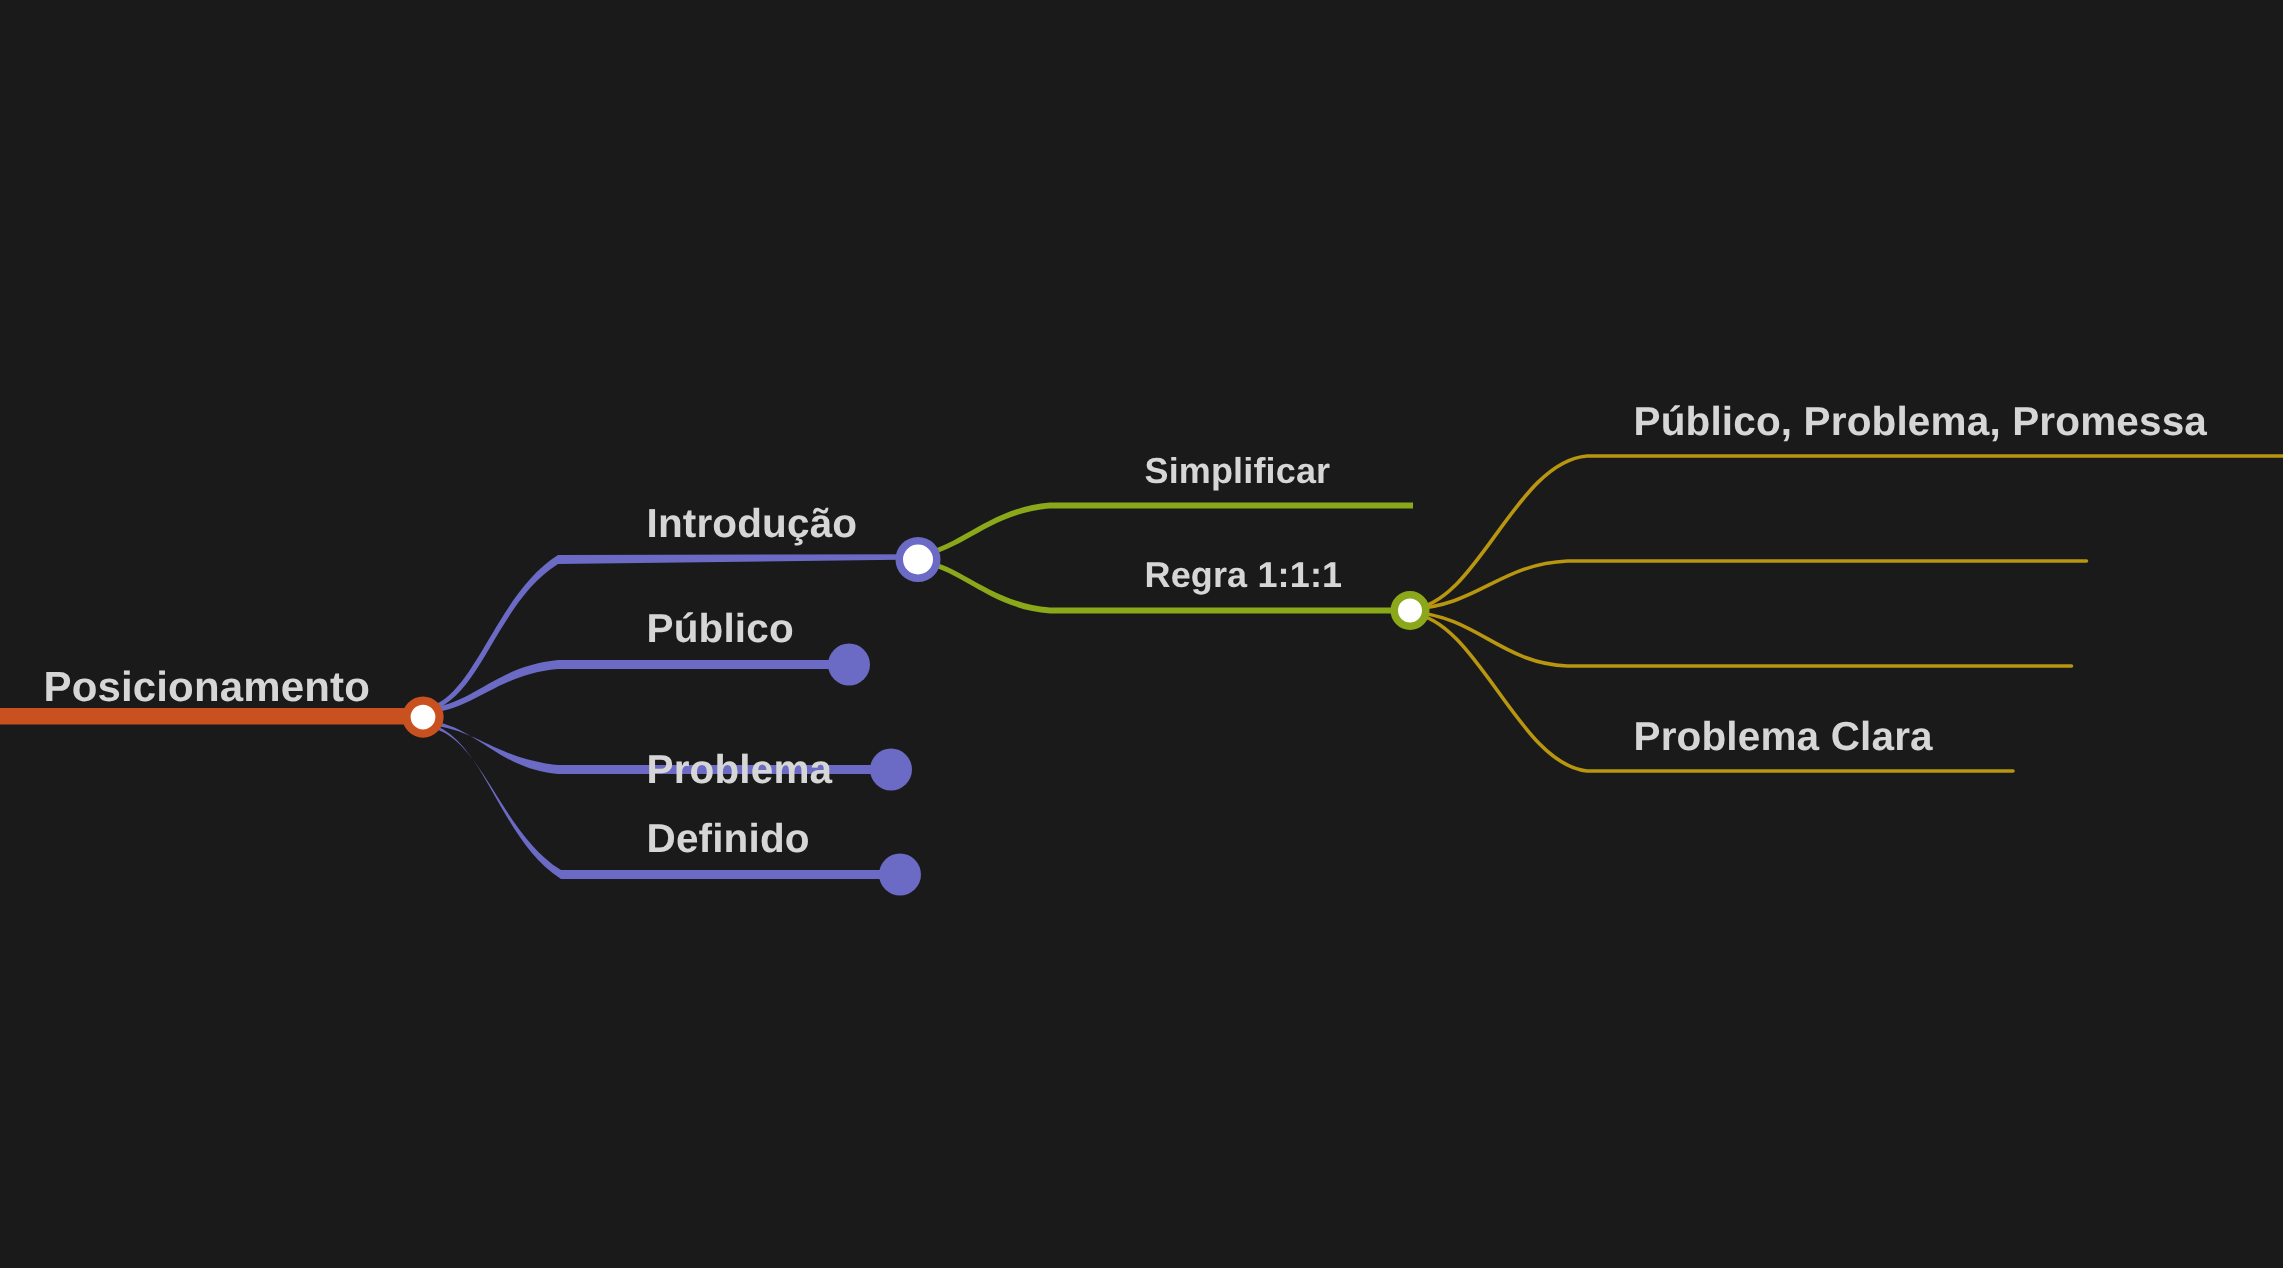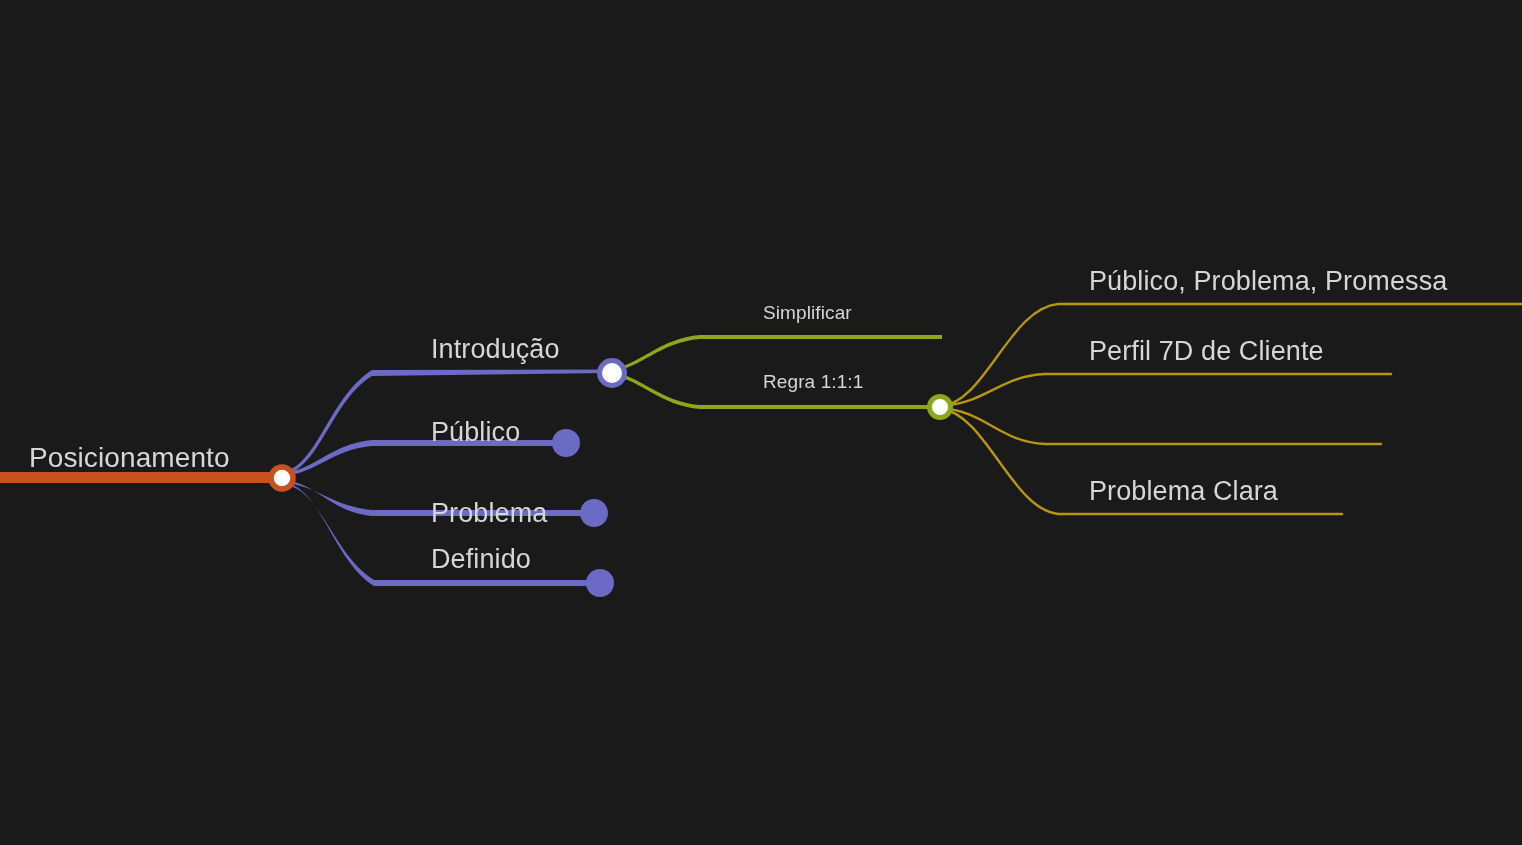--- a/index.html
+++ b/index.html
@@ -24,29 +24,29 @@
     top: 0;
     left: 0;
     width: 1522px;
     height: 845px;
     display: block;
   }
   .node-label {
     position: absolute;
     color: #d6d6d6;
     font-family: "Liberation Sans", sans-serif;
-    font-weight: 400;
+    font-weight: 700;
     white-space: nowrap;
     letter-spacing: 0.1px;
     line-height: 1;
     user-select: none;
   }
   .lvl-root   { font-size: 28px; }
   .lvl-one    { font-size: 27px; }
-  .lvl-two    { font-size: 19px; }
+  .lvl-two    { font-size: 24px; }
   .lvl-three  { font-size: 27px; }
 </style>
 </head>
 <body>
 
 <div id="mindmap-canvas">
 
   <svg class="map-layer" viewBox="0 0 1522 845">
 
     <path d="M -5 477.5 L 282 477.5" stroke="#c9511f" stroke-width="11" fill="none" stroke-linecap="butt"></path>
@@ -117,30 +117,29 @@
 
     <circle cx="940" cy="407" r="10.5" fill="#ffffff" stroke="#8aa81a" stroke-width="5"></circle>
 
     <circle cx="282" cy="478" r="11" fill="#ffffff" stroke="#c9511f" stroke-width="5.5"></circle>
   </svg>
 
   <div class="node-label lvl-root" style="left:29px; top:444px;">Posicionamento</div>
 
   <div class="node-label lvl-one" style="left:431px; top:336px;text-align:right;">Introdução</div>
 
-  <div class="node-label lvl-one" style="left:431px; top:406px;margin-top:13px;">Público</div>
+  <div class="node-label lvl-one" style="left:431px; top:406px;">Público</div>
 
   <div class="node-label lvl-one" style="left:431px; top:476px;margin-top:24px;">Problema</div>
 
   <div class="node-label lvl-one" style="left:431px; top:546px;">Definido</div>
 
   <div class="node-label lvl-two" style="left:763px; top:303px;">Simplificar</div>
 
   <div class="node-label lvl-two" style="left:763px; top:372px;">Regra 1:1:1</div>
 
   <div class="node-label lvl-three" style="left:1089px; top:268px;">Público, Problema, Promessa</div>
 
-  <div class="node-label lvl-three" style="left:1089px; top:338px;">Perfil 7D de Cliente</div>
 
 
   <div class="node-label lvl-three" style="left:1089px; top:478px;">Problema Clara</div>
 
 </div>
 
 </body></html>

